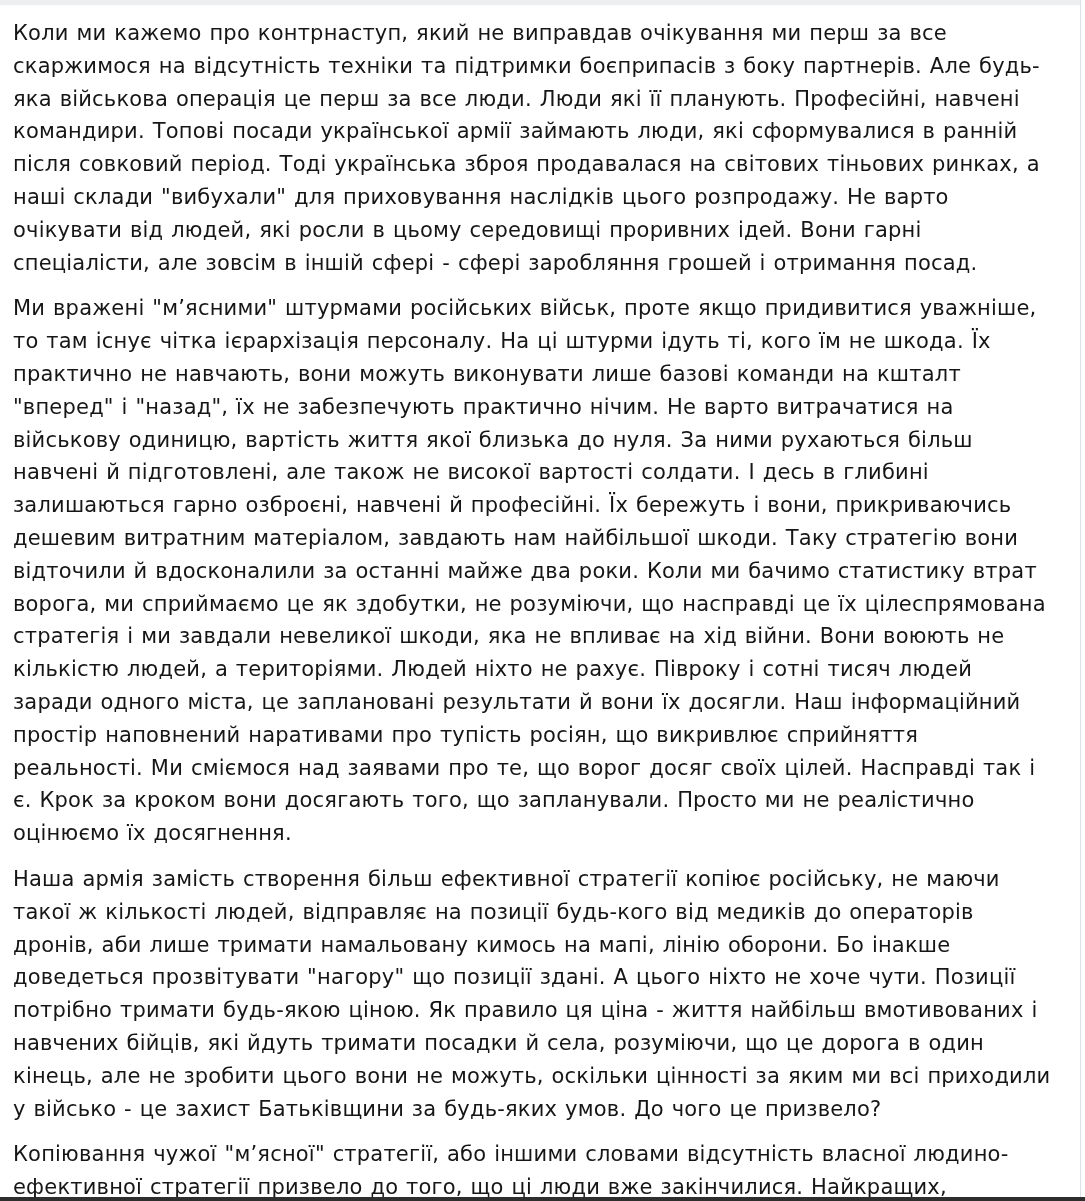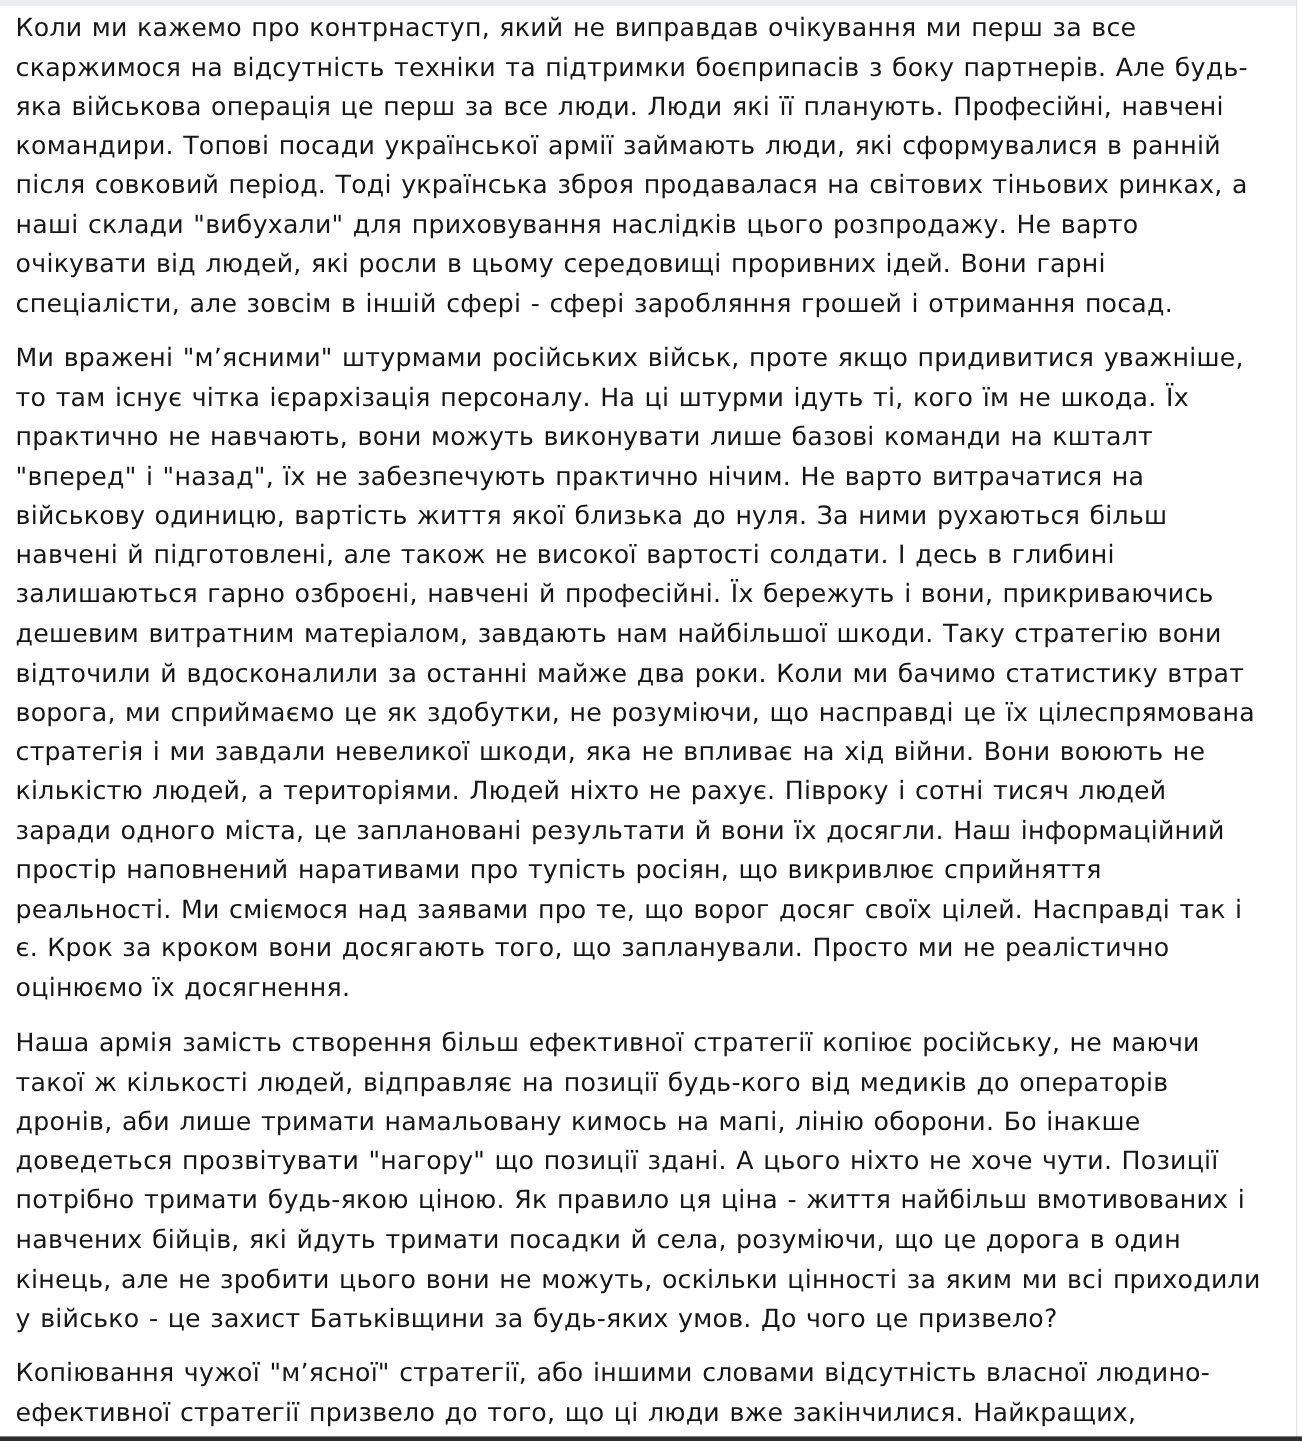--- a/index.html
+++ b/index.html
@@ -47,21 +47,21 @@
   }
   .content p {
     margin: 0 0 13px 0;
     font-size: 21px;
     line-height: 32.8px;
     letter-spacing: 0.2px;
     word-spacing: 1px;
     text-align: left;
   }
   .content p:first-child {
-    margin-top: 2px;
+    margin-top: 12px;
   }
 </style>
 </head>
 <body>
 
 <div class="top-bar"></div>
 <div class="right-border"></div>
 
 <div class="content">
     <p>Коли ми кажемо про контрнаступ, який не виправдав очікування ми перш за все скаржимося на відсутність техніки та підтримки боєприпасів з боку партнерів. Але будь-яка військова операція це перш за все люди. Люди які її планують. Професійні, навчені командири. Топові посади української армії займають люди, які сформувалися в ранній після совковий період. Тоді українська зброя продавалася на світових тіньових ринках, а наші склади "вибухали" для приховування наслідків цього розпродажу. Не варто очікувати від людей, які росли в цьому середовищі проривних ідей. Вони гарні спеціалісти, але зовсім в іншій сфері - сфері заробляння грошей і отримання посад.</p>

